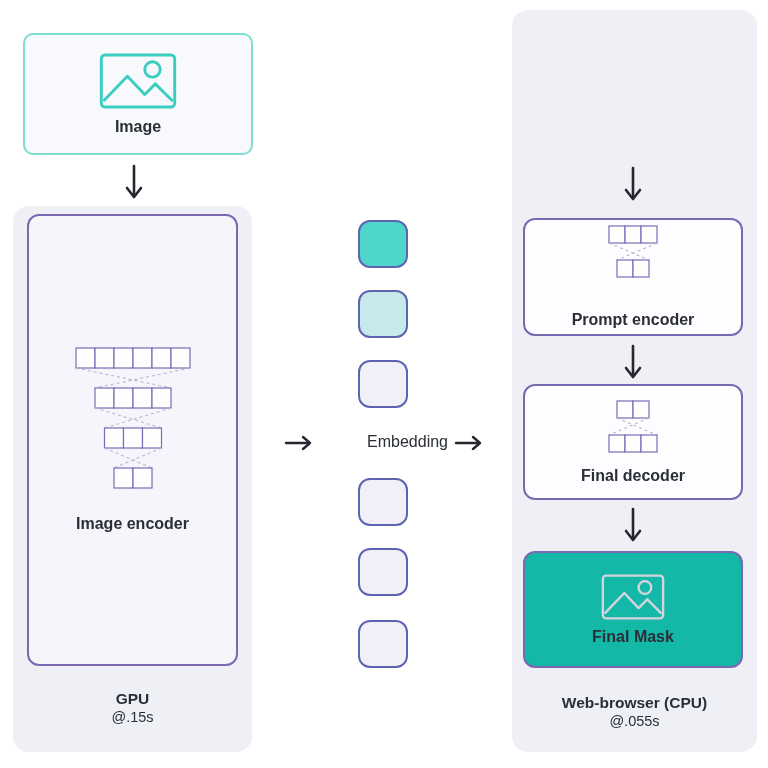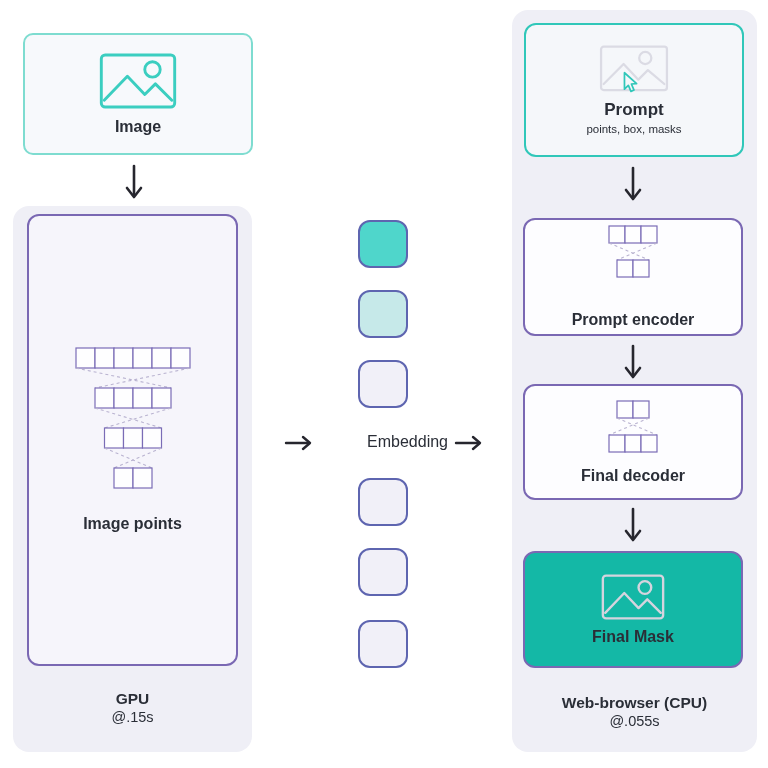--- a/index.html
+++ b/index.html
@@ -94,21 +94,21 @@
           <line x1="38" y1="61" x2="104.5" y2="81" stroke="#B9B3D0" stroke-width="1.1" stroke-dasharray="3 3"></line>
           <line x1="114" y1="61" x2="47.5" y2="81" stroke="#B9B3D0" stroke-width="1.1" stroke-dasharray="3 3"></line>
           <rect x="47.5" y="81" width="19" height="20" fill="#FEFEFF" stroke="#7A6CB6" stroke-width="1.2"></rect>
           <rect x="66.5" y="81" width="19" height="20" fill="#FEFEFF" stroke="#7A6CB6" stroke-width="1.2"></rect>
           <rect x="85.5" y="81" width="19" height="20" fill="#FEFEFF" stroke="#7A6CB6" stroke-width="1.2"></rect>
           <line x1="47.5" y1="101" x2="95" y2="121" stroke="#B9B3D0" stroke-width="1.1" stroke-dasharray="3 3"></line>
           <line x1="104.5" y1="101" x2="57" y2="121" stroke="#B9B3D0" stroke-width="1.1" stroke-dasharray="3 3"></line>
           <rect x="57" y="121" width="19" height="20" fill="#FEFEFF" stroke="#7A6CB6" stroke-width="1.2"></rect>
           <rect x="76" y="121" width="19" height="20" fill="#FEFEFF" stroke="#7A6CB6" stroke-width="1.2"></rect>
         </svg>
-      <div class="lbl">Image points</div>
+      <div class="lbl">Image encoder</div>
     </div>
     <div class="panel-caption">
       <div class="t">GPU</div>
       <div class="s">@.15s</div>
     </div>
   </div>
 
   <div class="abs sq" style="top: 220px; background: rgb(79, 214, 203);"></div>
   <div class="abs sq" style="top: 290px; background: rgb(198, 233, 233);"></div>
   <div class="abs sq" style="top: 360px; background: rgb(241, 240, 248);"></div>
@@ -121,30 +121,20 @@
     <polyline points="19,2 26,8 19,14" fill="none" stroke="#26262E" stroke-width="2.4" stroke-linecap="round" stroke-linejoin="round"></polyline>
   </svg>
   <div class="abs embed-lbl">Embedding</div>
   <svg class="abs arrow" style="left:454px;top:435px;" width="30" height="16">
     <line x1="2" y1="8" x2="24" y2="8" stroke="#26262E" stroke-width="2.4" stroke-linecap="round"></line>
     <polyline points="19,2 26,8 19,14" fill="none" stroke="#26262E" stroke-width="2.4" stroke-linecap="round" stroke-linejoin="round"></polyline>
   </svg>
 
   <div class="abs cpu-panel">
 
-    <div class="abs flexcol prompt-box">
-      <svg width="70" height="52" viewBox="0 0 80 60">
-        <rect x="2" y="2" width="76" height="50" rx="3" fill="none" stroke="#DBDBE4" stroke-width="2.6"></rect>
-        <circle cx="53" cy="15" r="7" fill="none" stroke="#DBDBE4" stroke-width="2.6"></circle>
-        <path d="M5 45 L28 22 L45 40 L56 29 L75 45" fill="none" stroke="#DBDBE4" stroke-width="2.6" stroke-linejoin="round" stroke-linecap="round"></path>
-        <path d="M29 32 L29 51 L33.5 46.5 L36.5 53.5 L40 52 L37 45 L43 44.5 Z" fill="#F5F7FA" stroke="#30C7B9" stroke-width="2" stroke-linejoin="round"></path>
-      </svg>
-      <div class="t">Prompt</div>
-      <div class="s">points, box, masks</div>
-    </div>
 
     <svg class="abs arrow" style="left:111px;top:156px;" width="20" height="38">
       <line x1="10" y1="2" x2="10" y2="31" stroke="#26262E" stroke-width="2.6" stroke-linecap="round"></line>
       <polyline points="3,24 10,33 17,24" fill="none" stroke="#26262E" stroke-width="2.6" stroke-linecap="round" stroke-linejoin="round"></polyline>
     </svg>
 
     <div class="abs flexcol rbox prompt-encoder-box">
       <svg width="100" height="54">
           <rect x="26" y="1" width="16" height="17" fill="#FEFEFF" stroke="#7A6CB6" stroke-width="1.2"></rect>
           <rect x="42" y="1" width="16" height="17" fill="#FEFEFF" stroke="#7A6CB6" stroke-width="1.2"></rect>

